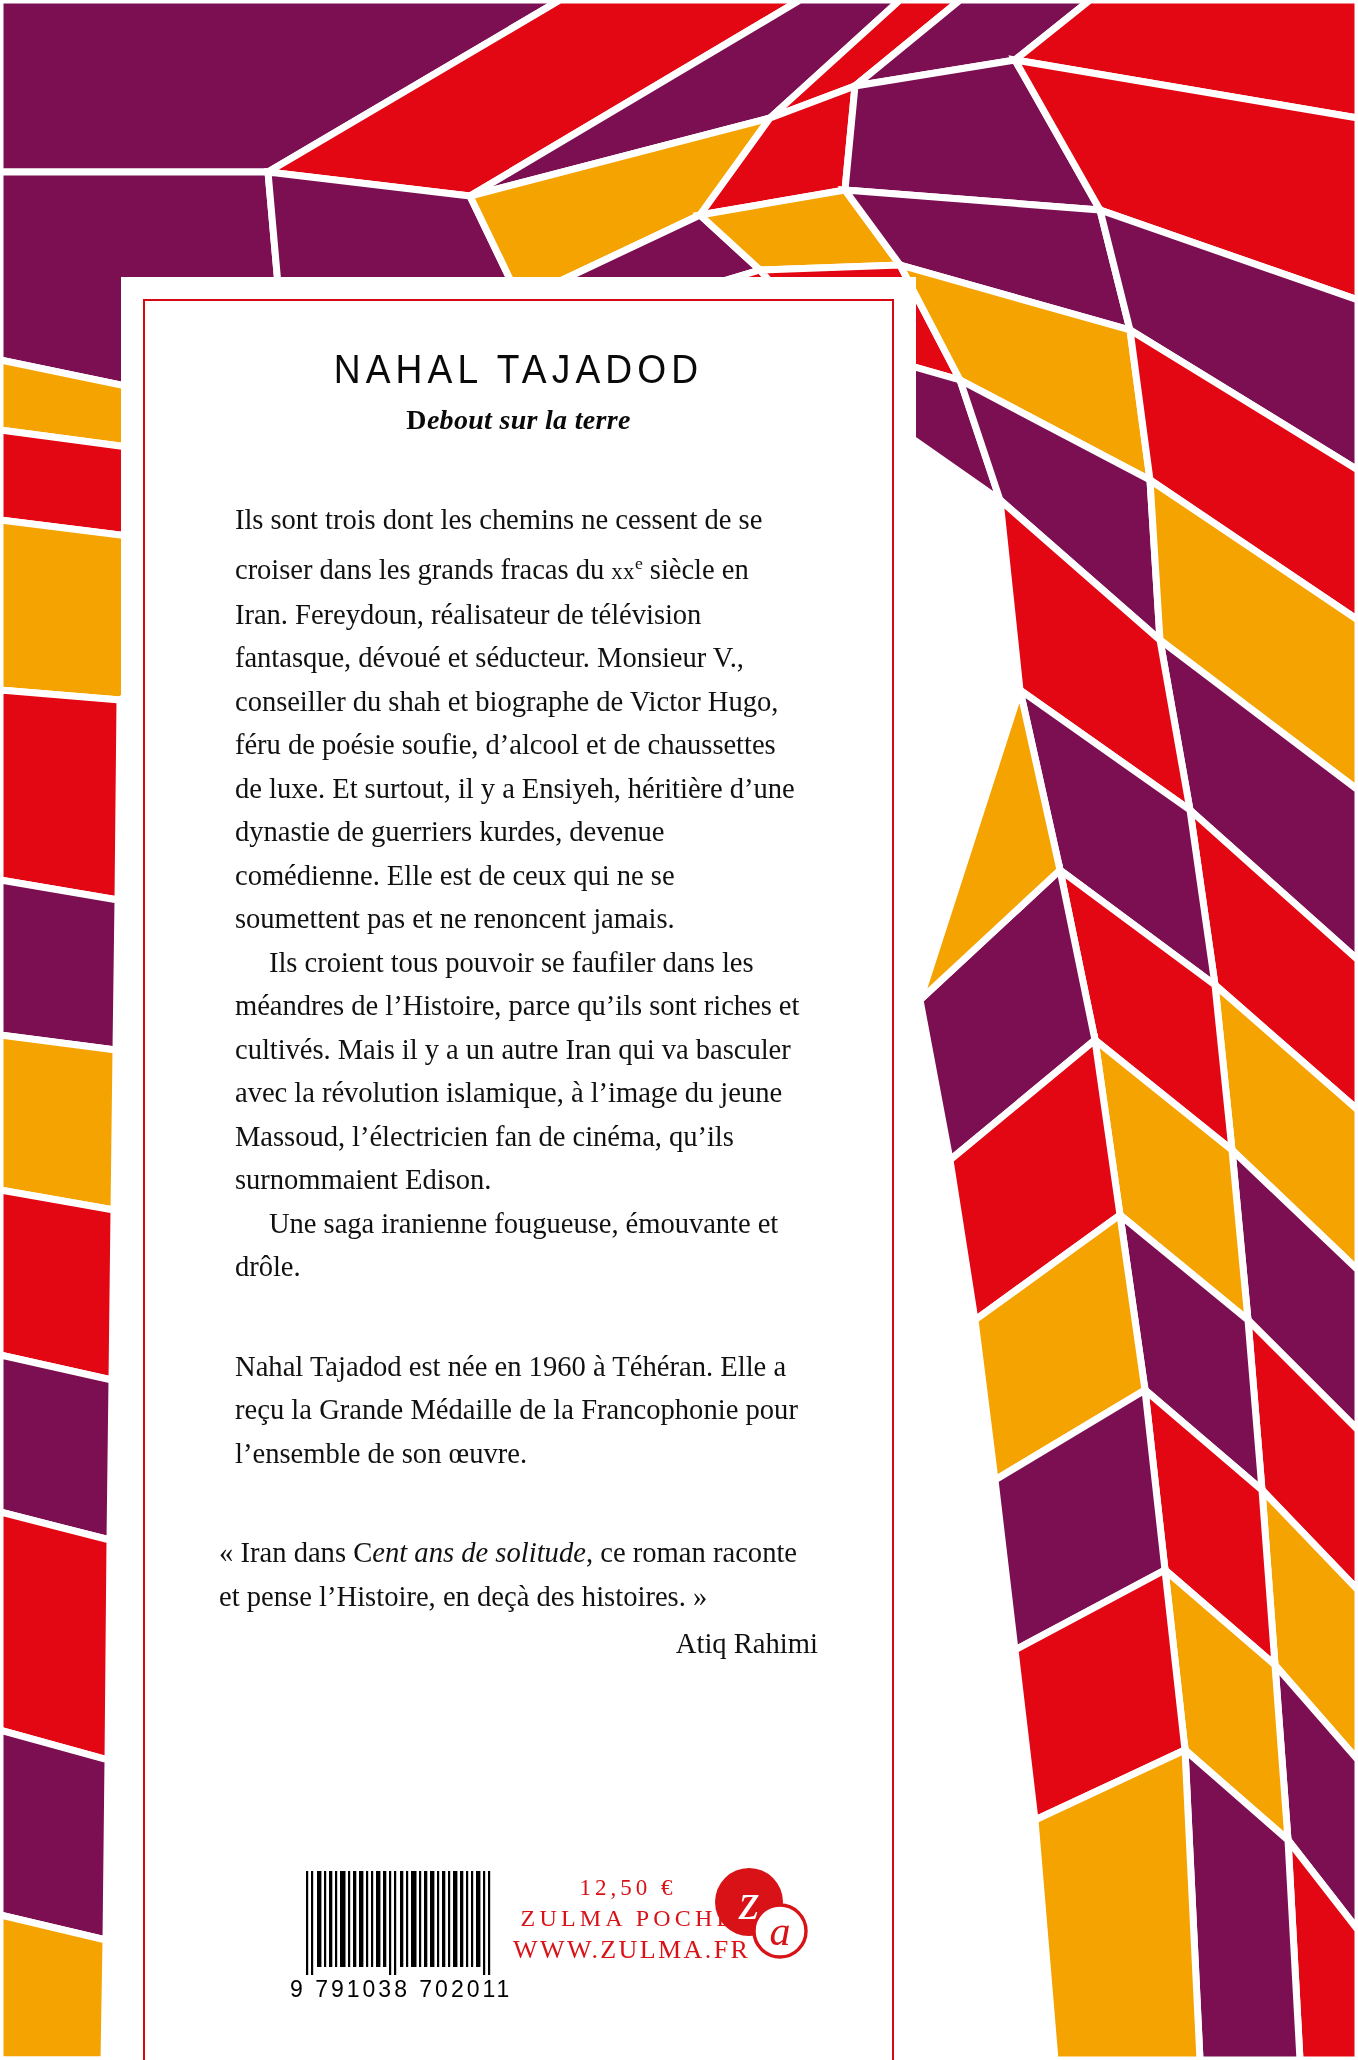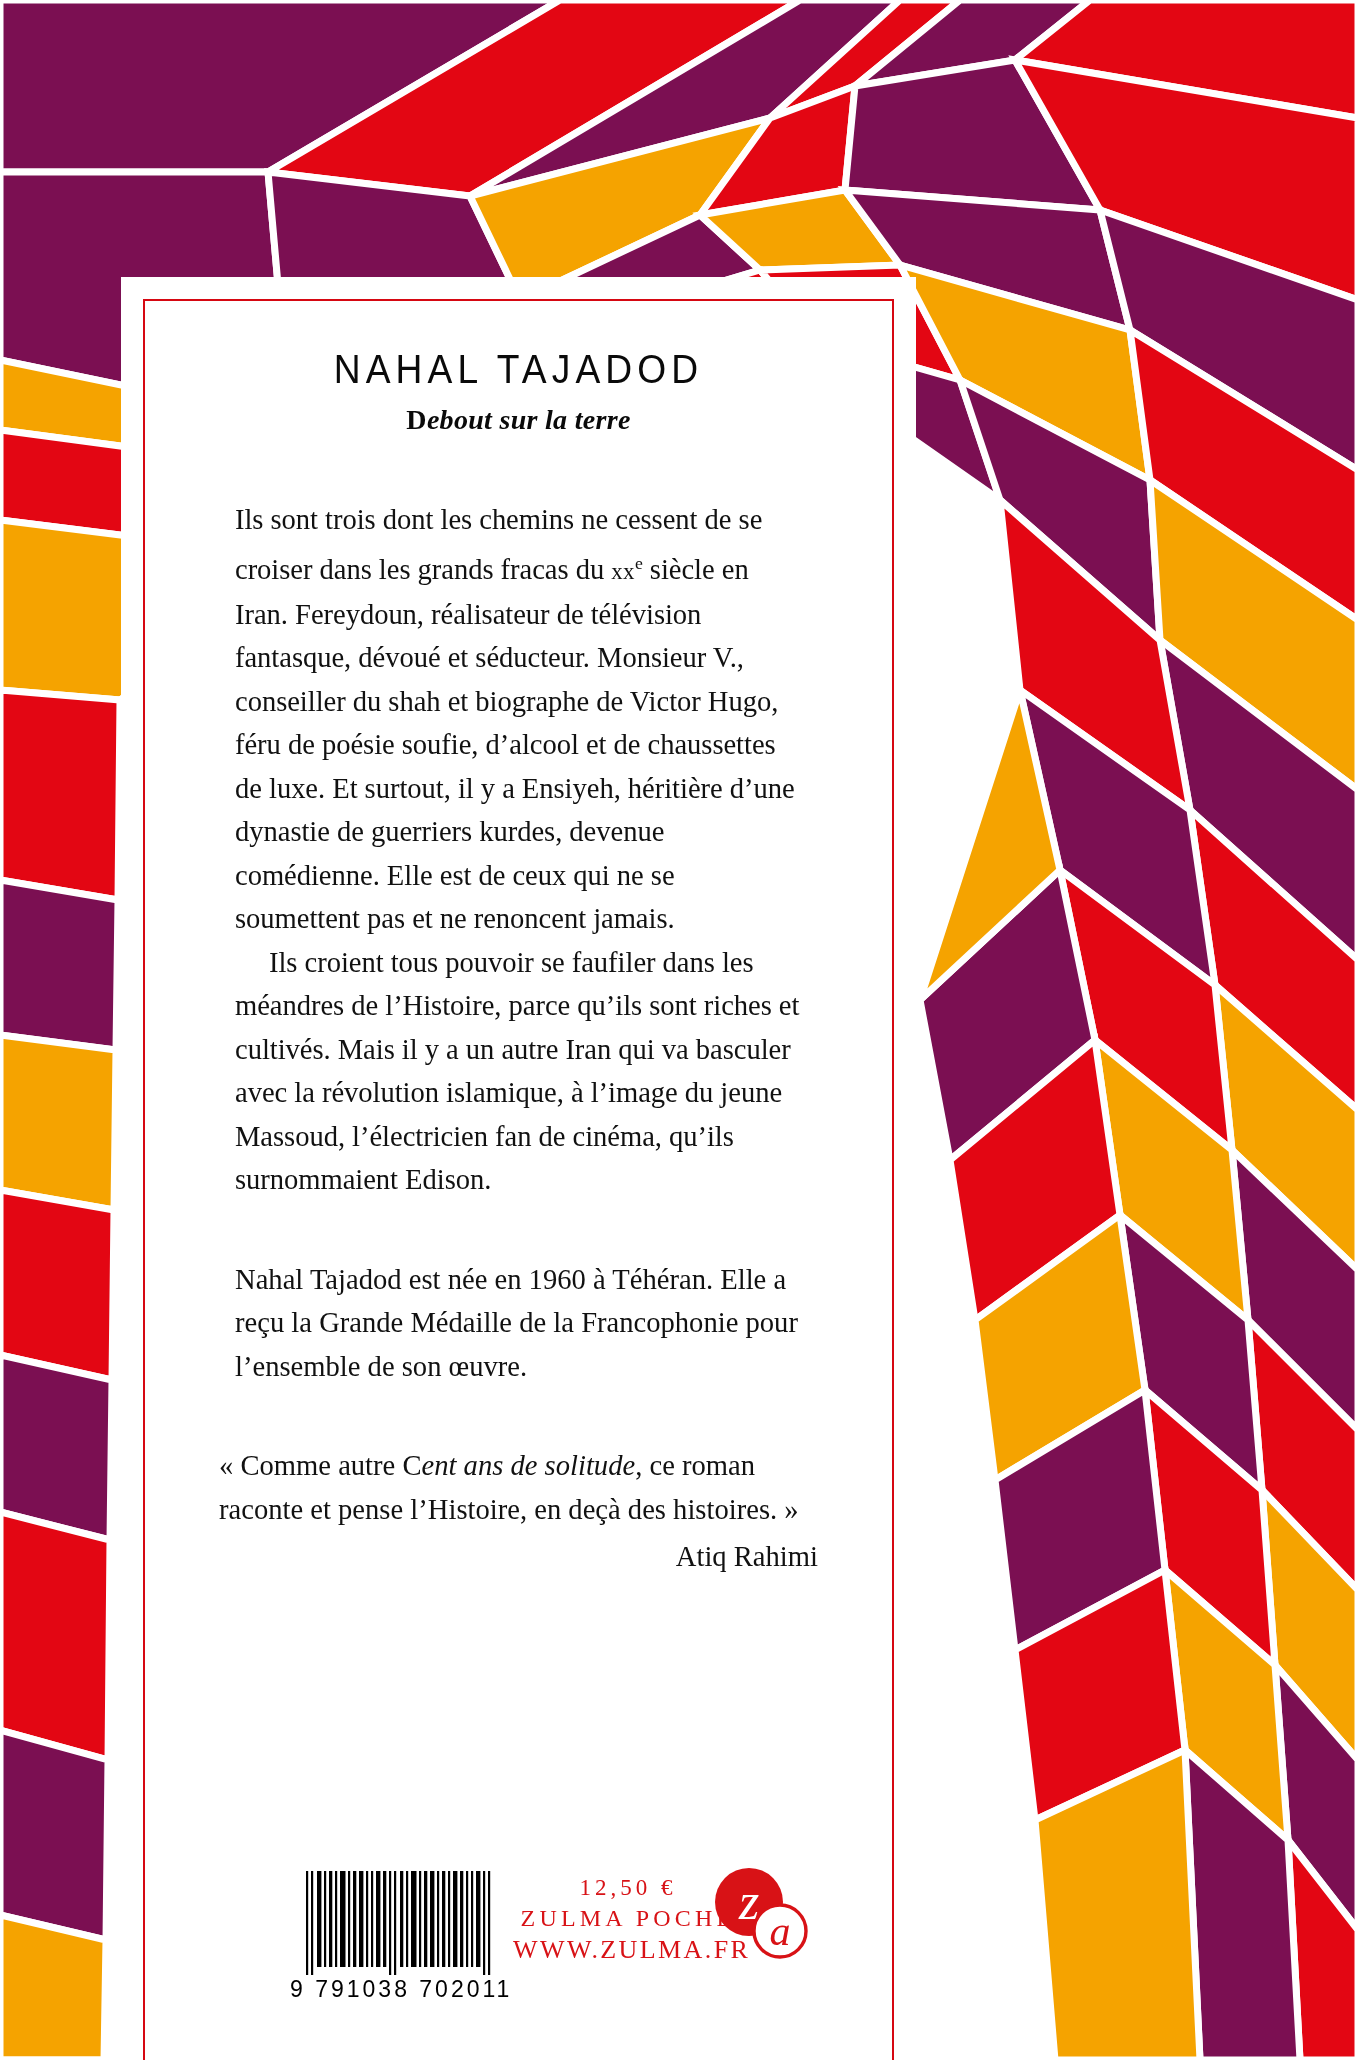--- a/index.html
+++ b/index.html
@@ -208,28 +208,29 @@
 
   <div class="content">
 
     <h1 class="author">NAHAL TAJADOD</h1>
 
     <h2 class="title"><span class="cap">D</span><span>ebout sur la terre</span></h2>
 
     <div class="blurb">
       <p><span>Ils sont trois dont les chemins ne cessent de se croiser dans les grands fracas du </span><span class="sc">xx</span><span class="sup">e</span><span> siècle en Iran. Fereydoun, réalisateur de télévision fantasque, dévoué et séducteur. Monsieur V., conseiller du shah et biographe de Victor Hugo, féru de poésie soufie, d’alcool et de chaussettes de luxe. Et surtout, il y a Ensiyeh, héritière d’une dynastie de guerriers kurdes, devenue comédienne. Elle est de ceux qui ne se soumettent pas et ne renoncent jamais.</span></p>
       <p class="ind">Ils croient tous pouvoir se faufiler dans les méandres de l’Histoire, parce qu’ils sont riches et cultivés. Mais il y a un autre Iran qui va basculer avec la révolution islamique, à l’image du jeune Massoud, l’électricien fan de cinéma, qu’ils surnommaient Edison.</p>
+      <p class="ind">Une saga iranienne fougueuse, émouvante et drôle.</p>
     </div>
 
     <div class="bio">
       <p>Nahal Tajadod est née en 1960 à Téhéran. Elle a reçu la Grande Médaille de la Francophonie pour l’ensemble de son œuvre.</p>
     </div>
 
     <div class="quote">
-      <p><span>« Comme autre </span><i><span class="cap">C</span><span>ent ans de solitude</span></i><span>, ce roman raconte et pense l’Histoire, en deçà des histoires. »</span></p>
+      <p><span>« Iran dans </span><i><span class="cap">C</span><span>ent ans de solitude</span></i><span>, ce roman raconte et pense l’Histoire, en deçà des histoires. »</span></p>
       <p class="attrib">Atiq Rahimi</p>
     </div>
 
     <div class="footer">
 
       <div class="barcode">
         <svg viewBox="0 0 216 104" width="216" height="104" xmlns="http://www.w3.org/2000/svg">
           <rect x="0" y="0" width="216" height="104" fill="#ffffff"></rect>
           <g fill="#000000">
             <rect x="16" y="0" width="2.2" height="104"></rect>

